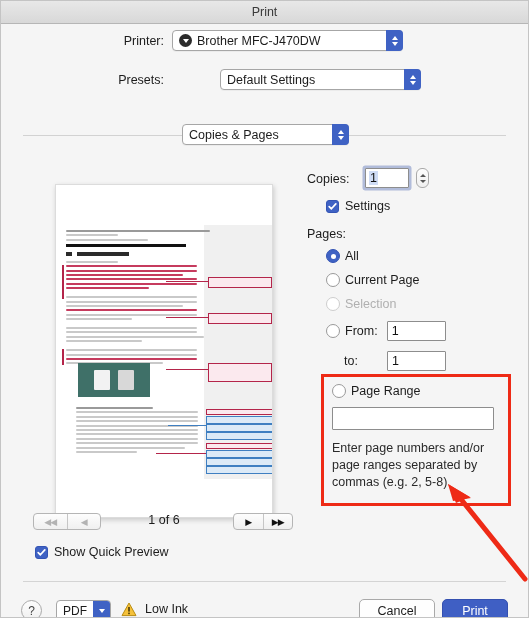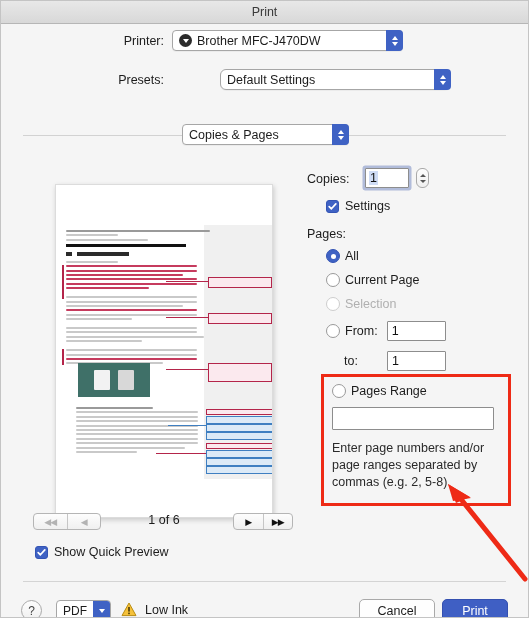--- a/index.html
+++ b/index.html
@@ -68,21 +68,21 @@
   .popup-arrows i {
     display: block;
     width: 0; height: 0;
     border-left: 3.5px solid transparent;
     border-right: 3.5px solid transparent;
   }
   .popup-arrows i.up   { border-bottom: 4px solid #fff; margin-bottom: 2px; }
   .popup-arrows i.down { border-top: 4px solid #fff; }
 
   #printer-popup { width: 231px; }
-  #presets-popup { width: 231px; border-radius: 6px; }
+  #presets-popup { width: 201px; }
 
   .printer-icon {
     width: 13px; height: 13px; border-radius: 50%;
     background: #2b2b2b; margin-right: 5px;
     display: inline-flex; align-items: center; justify-content: center;
     flex: none;
   }
   .printer-icon i {
     width: 0; height: 0;
     border-left: 3.5px solid transparent;
@@ -294,21 +294,21 @@
     display: flex; align-items: center; justify-content: center;
   }
   .pdf-btn .chev i {
     width: 0; height: 0;
     border-left: 3.5px solid transparent;
     border-right: 3.5px solid transparent;
     border-top: 4.5px solid #fff;
   }
   .lowink {
     position: absolute; left: 120px; top: 578px;
-    display: flex; align-items: center; gap: 8px;
+    display: flex; align-items: flex-start; gap: 8px;
     font-size: 12.5px; color: #1c1c1c;
   }
   .warn-icon { width: 16px; height: 15px; display: block; }
 
   .btn {
     position: absolute; height: 23px;
     border-radius: 5px; box-sizing: border-box;
     display: flex; align-items: center; justify-content: center;
     font-size: 12.5px;
   }
@@ -509,21 +509,21 @@
     <div class="ctl radio-row row-to">
       <span class="to-label">to:</span>
       <span class="num-field">
         <span>1</span>
       </span>
     </div>
 
     <div class="range-box">
       <div class="ctl radio-row row-pagerange">
         <span class="radio"></span>
-        <span>Pages Range</span>
+        <span>Page Range</span>
       </div>
       <div class="range-input"></div>
       <div class="range-hint">Enter page numbers and/or page ranges separated by commas (e.g. 2, 5-8)</div>
     </div>
 
     <div class="navgroup left">
       <div class="navbtn disabled">◀◀</div>
       <div class="navbtn disabled">◀</div>
     </div>
 

